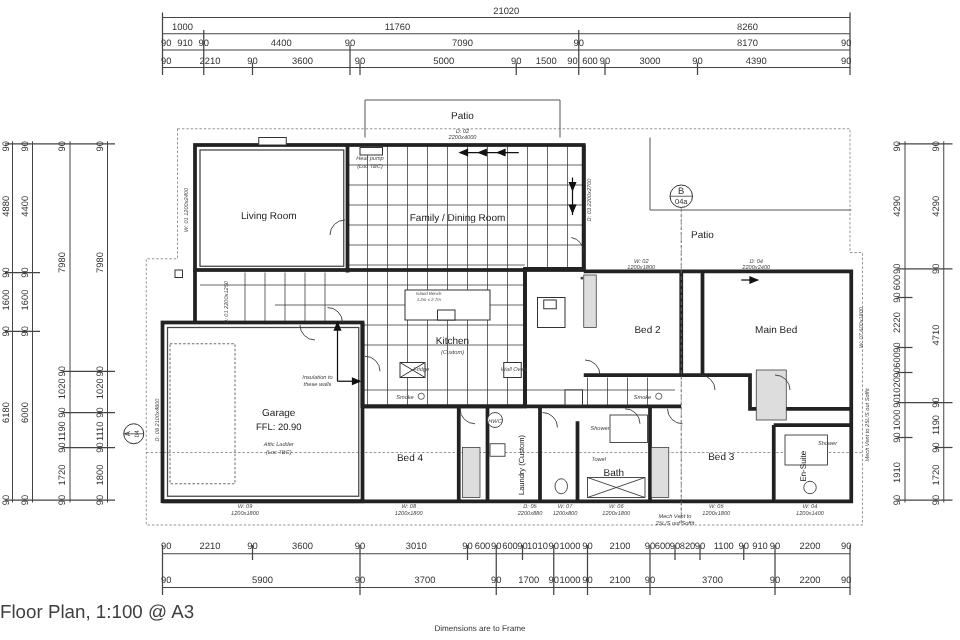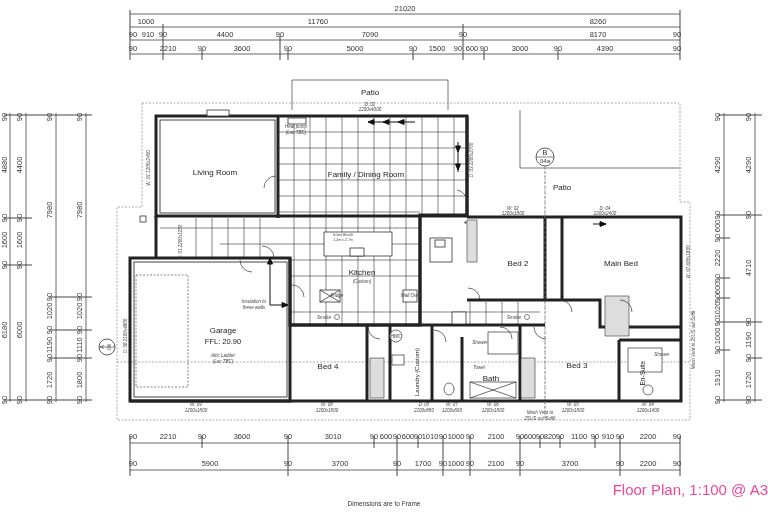--- a/index.html
+++ b/index.html
@@ -1,21 +1,21 @@
 <!DOCTYPE html>
 <html><head>
 <meta charset="utf-8">
 <style>
   html,body{margin:0;padding:0;background:#fff;}
   body{width:768px;height:512px;position:relative;overflow:hidden;font-family:"Liberation Sans",sans-serif;color:#222;}
   svg{position:absolute;left:0;top:0;}
   .dim{font-size:7.5px;fill:#333;font-family:"Liberation Sans",sans-serif;}
   .room{font-size:8px;fill:#222;font-family:"Liberation Sans",sans-serif;}
   .small{font-size:4.5px;fill:#444;font-style:italic;font-family:"Liberation Sans",sans-serif;}
-  .title{position:absolute;left:0;width:768px;text-align:right;top:481px;font-size:15px;color:#ec4899;}
+  .title{position:absolute;left:0;width:768px;text-align:left;top:481px;font-size:15px;color:#404040;}
   .subtitle{position:absolute;left:0;width:768px;text-align:center;top:500px;font-size:6.5px;color:#333;}
 </style>
 </head>
 <body>
 
 <svg width="768" height="512" viewBox="0 0 768 512" xmlns="http://www.w3.org/2000/svg">
   <g stroke="#444" stroke-width="0.8" fill="none">
 
     <line x1="130" y1="14" x2="680" y2="14"></line>
     <line x1="130" y1="27" x2="680" y2="27"></line>

